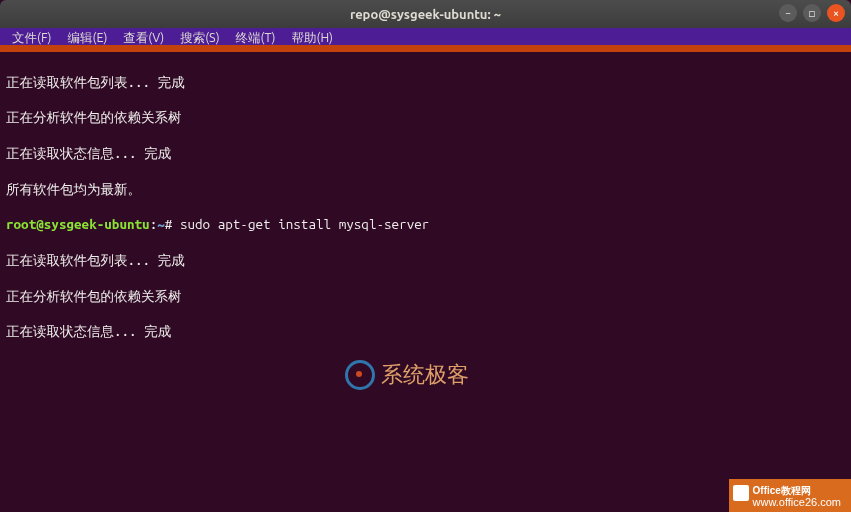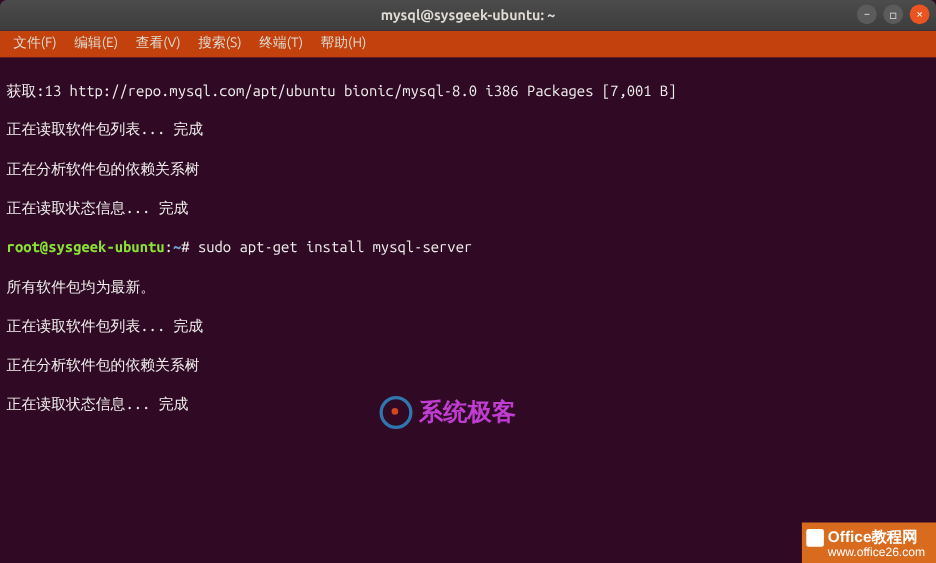--- a/index.html
+++ b/index.html
@@ -47,26 +47,26 @@
       align-items: center;
       justify-content: center;
       font-size: 11px;
       cursor: pointer;
     }
     .win-min { background: #5b5b5b; color: #ddd; }
     .win-max { background: #5b5b5b; color: #ddd; }
     .win-close { background: #e95420; color: #fff; }
     .menubar {
       height: 24px;
-      background: #c2410c;
+      background: #4c1d95;
       display: flex;
-      align-items: center;
+      align-items: flex-start;
       padding: 0 6px;
       gap: 4px;
-      border-bottom: 2px solid #c2410c;
+      border-bottom: 7px solid #c2410c;
     }
     .menubar span {
       color: #dfdbd2;
       font-family: "Ubuntu", sans-serif;
       font-size: 12.5px;
       padding: 2px 6px;
       cursor: pointer;
     }
     .terminal {
       padding: 4px 6px 6px 6px;
@@ -96,71 +96,70 @@
       border-radius: 50%;
       position: relative;
     }
     .wm-ring::after{
       content:"";
       position:absolute;
       width:6px;height:6px;background:#e95420;border-radius:50%;
       left:8px;top:8px;
     }
     .wm-text {
-      color: #d946ef;
+      color: #fdba74;
       font-family: sans-serif;
       font-size: 22px;
-      font-weight: bold;
+      font-weight: normal;
     }
     .badge {
       position: absolute;
       right: 0;
       bottom: 0;
       background: #d96b1f;
       color: #fff;
       font-family: sans-serif;
       font-size: 11px;
       padding: 6px 10px 4px 24px;
       line-height: 1.1;
       pointer-events:none;
     }
-    .badge .big { font-size: 14px; font-weight: bold; display:block;}
+    .badge .big { font-size: 10px; font-weight: bold; display:block;}
     .badge-icon{
       position:absolute;left:4px;top:6px;width:16px;height:16px;background:#fff;
       border-radius:2px;
     }
   </style>
 </head>
 <body>
 
 <div class="titlebar">
-  <span class="titlebar-title">mysql@sysgeek-ubuntu: ~</span>
+  <span class="titlebar-title">repo@sysgeek-ubuntu: ~</span>
   <div class="window-controls">
     <div class="win-btn win-min">–</div>
     <div class="win-btn win-max">◻</div>
     <div class="win-btn win-close">×</div>
   </div>
 </div>
 
 <div class="menubar">
   <span>文件(F)</span>
   <span>编辑(E)</span>
   <span>查看(V)</span>
   <span>搜索(S)</span>
   <span>终端(T)</span>
   <span>帮助(H)</span>
 </div>
 
 <div class="terminal">
-<span class="line">获取:13 http://repo.mysql.com/apt/ubuntu bionic/mysql-8.0 i386 Packages [7,001 B]</span>
 <span class="line">正在读取软件包列表... 完成</span>
 <span class="line">正在分析软件包的依赖关系树</span>
 <span class="line">正在读取状态信息... 完成</span>
+<span class="line">所有软件包均为最新。</span>
 <span class="line"><span class="green">root@sysgeek-ubuntu</span><span class="white">:</span><span class="blue">~</span><span class="white"># </span><span class="white">sudo apt-get install mysql-server</span></span>
-<span class="line">所有软件包均为最新。</span>
 <span class="line">正在读取软件包列表... 完成</span>
 <span class="line">正在分析软件包的依赖关系树</span>
 <span class="line">正在读取状态信息... 完成</span>
 
 
 
 
 
 
 

